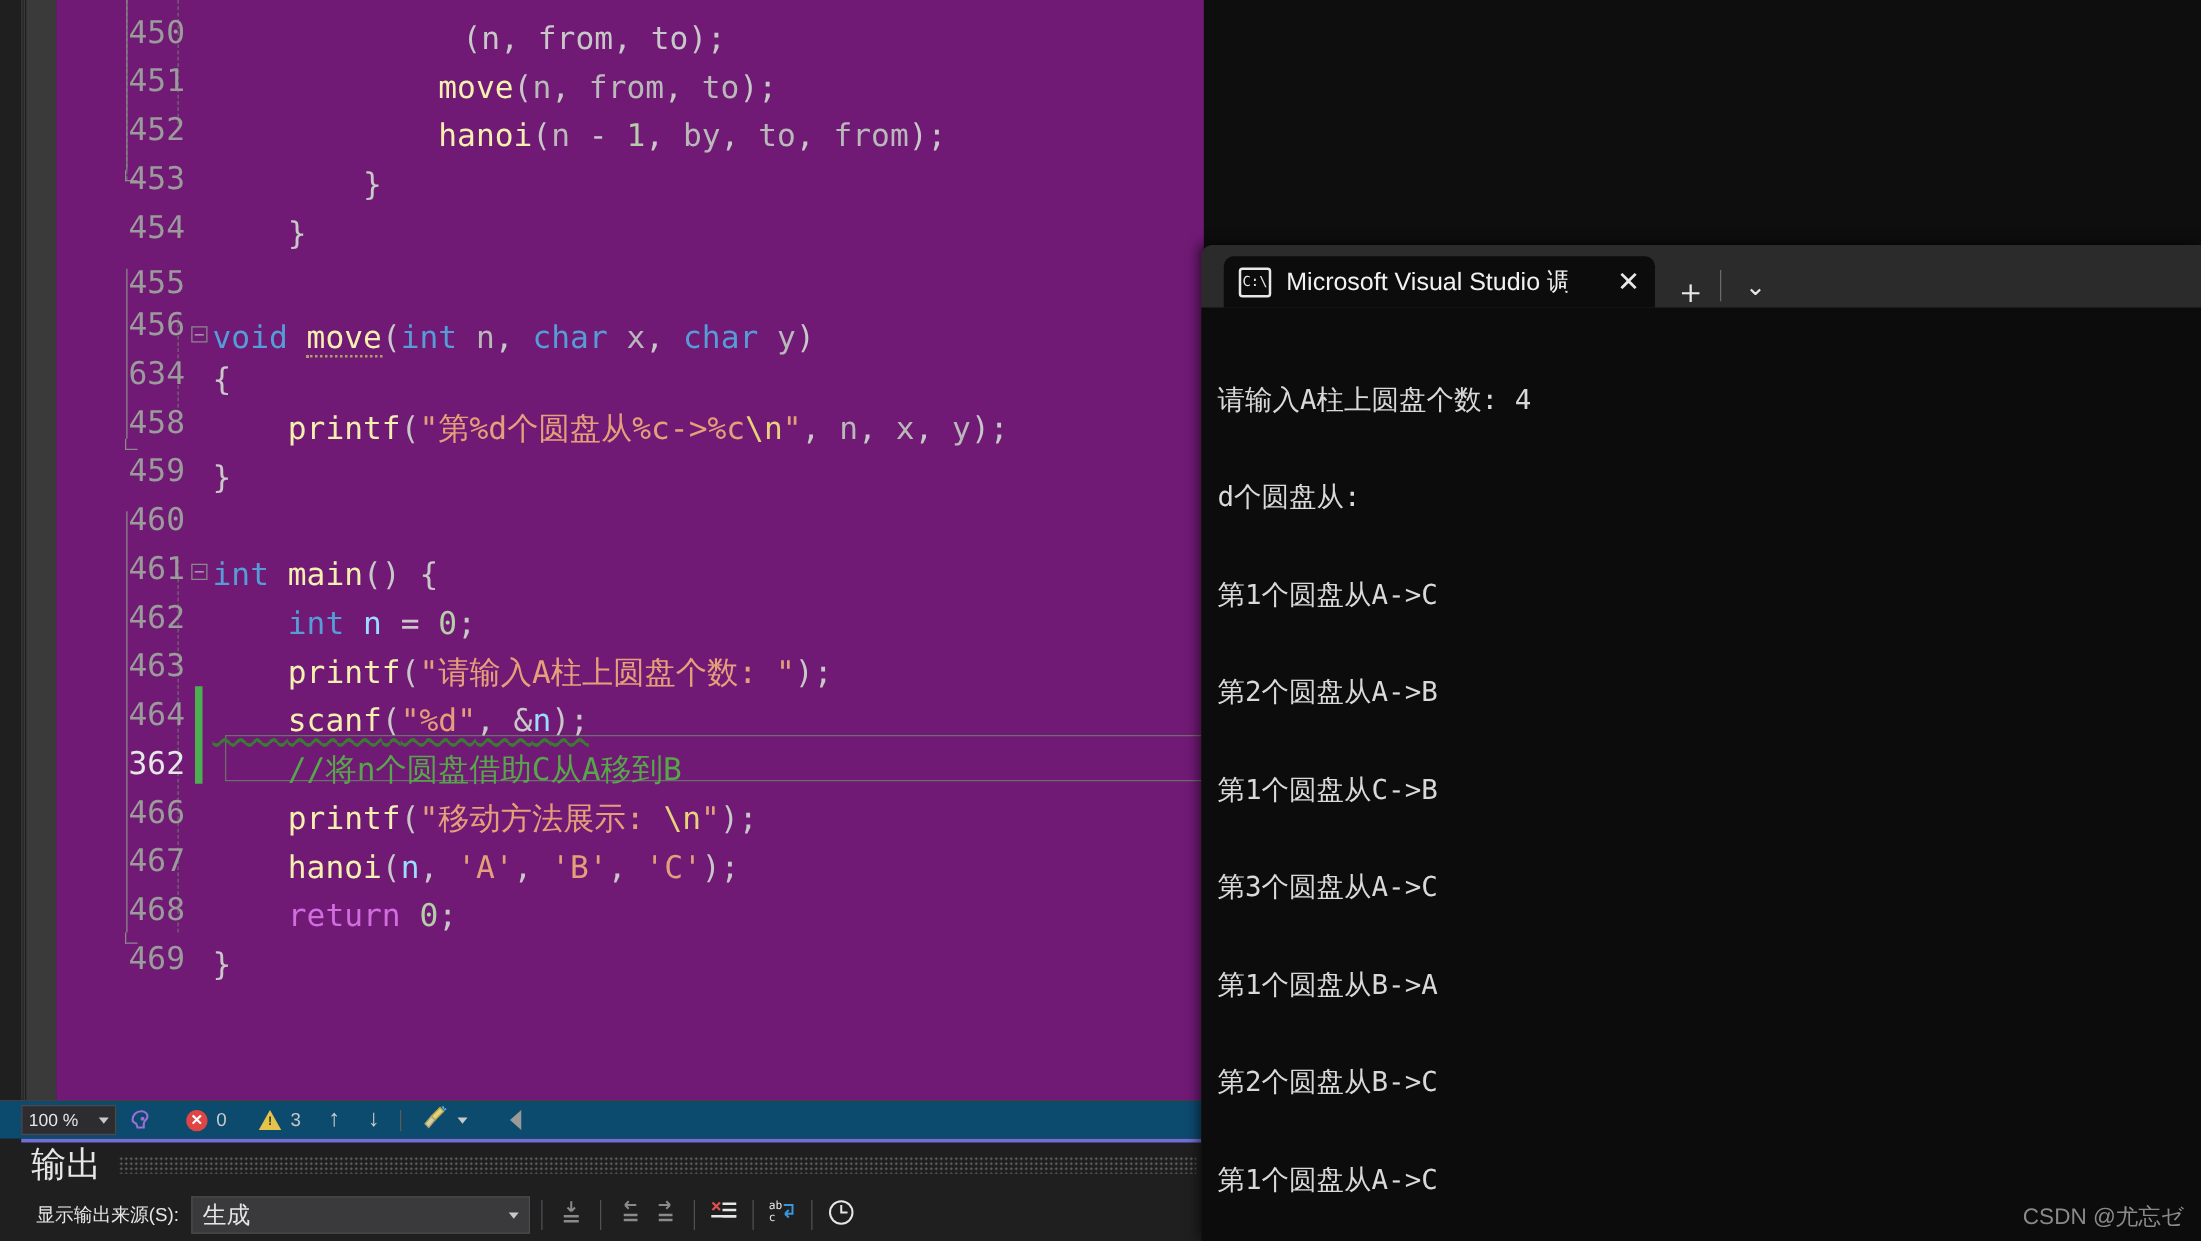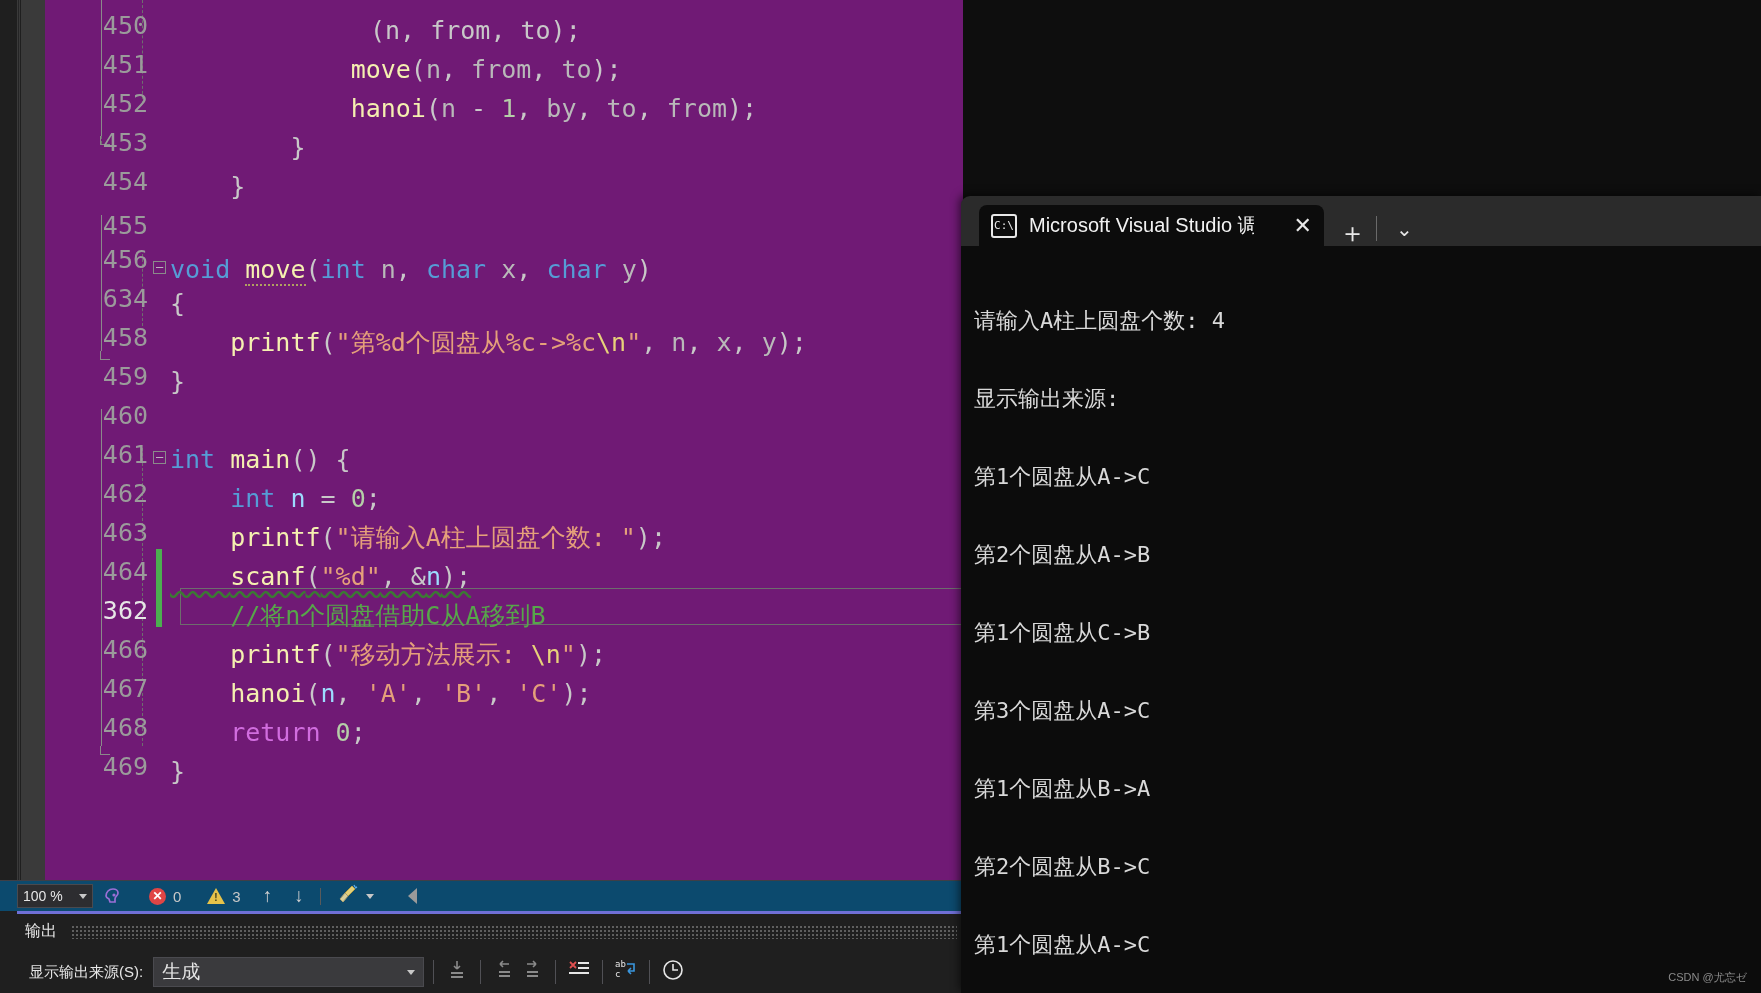--- a/index.html
+++ b/index.html
@@ -85,21 +85,21 @@
   .warn-tri::after{content:"!";position:absolute;left:-2px;top:4px;font-size:10px;color:#3a3a1a;font-weight:bold;}
   .arrow-btn { margin-left:22px; color:#d0d0d0; font-size:19px; }
   .sb-sep { margin-left:16px; width:1px; height:17px; background:#5a5a5a; }
   .broom { margin-left:16px; font-size:16px; }
   .tri-left { margin-left:34px; width:0;height:0;border-top:8px solid transparent;border-bottom:8px solid transparent;border-right:9px solid #9a9a9a; }
 
   
   .outpane { position:absolute; left:0; top:911px; width:963px; height:82px; background:#1f1f1f; }
   .outpane-accent { position:absolute; left:17px; top:0; width:946px; height:3px; background:#6f6fd6; }
   .out-tabrow { position:absolute; left:17px; top:3px; width:946px; height:35px; display:flex; align-items:center; }
-  .out-tab-label { color:#e6e6e6; font-size:16px; margin-left:8px; }
+  .out-tab-label { color:#e6e6e6; font-size:28px; margin-left:8px; }
   .out-dots { flex:1; height:14px; margin-left:14px; margin-right:6px;
      background-image: radial-gradient(#6a6a6a 1px, transparent 1px);
      background-size: 4px 4px; opacity:.85; }
   .out-toolrow { position:absolute; left:17px; top:40px; width:946px; height:42px; display:flex; align-items:center; }
   .out-lbl { color:#e6e6e6; font-size:15px; margin-left:12px; }
   .out-combo {
     margin-left:10px; width:271px; height:30px; background:#3a3a3d; border:1px solid #4a4a4f;
     display:flex; align-items:center; justify-content:space-between; padding:0 8px; color:#e6e6e6; font-size:19px;
   }
   .tool-sep { width:1px; height:24px; background:#505055; margin:0 9px; }
@@ -130,21 +130,21 @@
 
   .con-body {
     position:absolute; left:0; top:50px; width:800px; height:747px;
     background:#0c0c0c; padding:10px 0 0 13px;
     font-family: "DejaVu Sans Mono", "Liberation Mono", monospace;
     font-size:22px; line-height:26px; color:#d9d9d9; white-space:pre;
   }
   .con-line { height:26px; }
 
   .watermark {
-    position:absolute; right:14px; bottom:8px; color:#8a8a8a; font-size:11px;
+    position:absolute; right:14px; bottom:8px; color:#8a8a8a; font-size:18px;
     font-family:"Liberation Sans", sans-serif;
   }
 </style>
 </head>
 <body>
 
 <div id="root">
 
   <div class="ide">
 
@@ -387,21 +387,21 @@
         <span class="con-tab-title">Microsoft Visual Studio 调试控</span>
         <span class="con-tab-close">✕</span>
       </div>
       <span class="con-plus">＋</span>
       <span class="con-vsep"></span>
       <span class="con-chev">⌄</span>
     </div>
 
     <div class="con-body">
       <div class="con-line">请输入A柱上圆盘个数: 4</div>
-      <div class="con-line">显示输出来源:</div>
+      <div class="con-line">d个圆盘从:</div>
       <div class="con-line">第1个圆盘从A-&gt;C</div>
       <div class="con-line">第2个圆盘从A-&gt;B</div>
       <div class="con-line">第1个圆盘从C-&gt;B</div>
       <div class="con-line">第3个圆盘从A-&gt;C</div>
       <div class="con-line">第1个圆盘从B-&gt;A</div>
       <div class="con-line">第2个圆盘从B-&gt;C</div>
       <div class="con-line">第1个圆盘从A-&gt;C</div>
       
       
       

